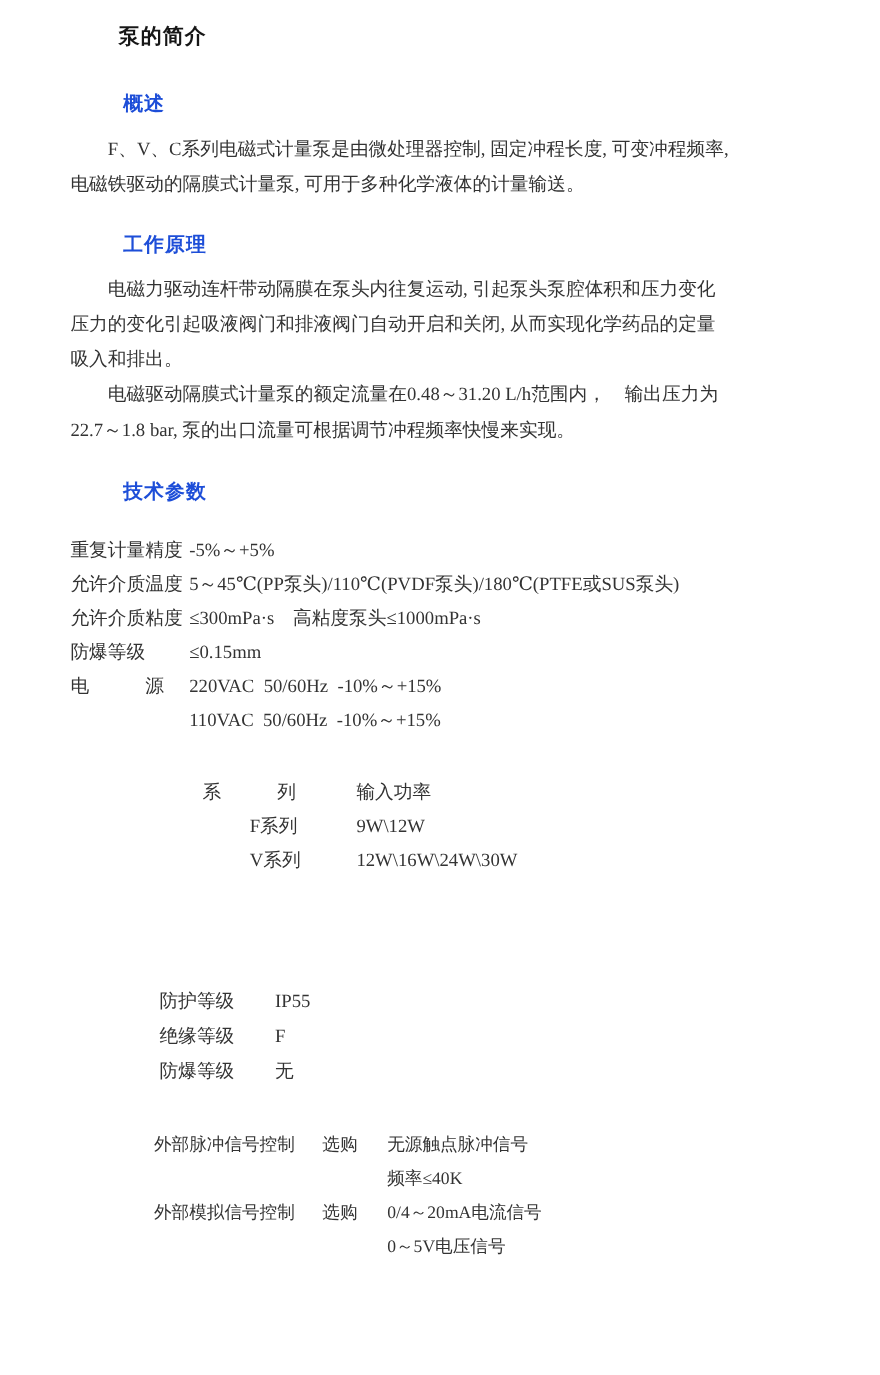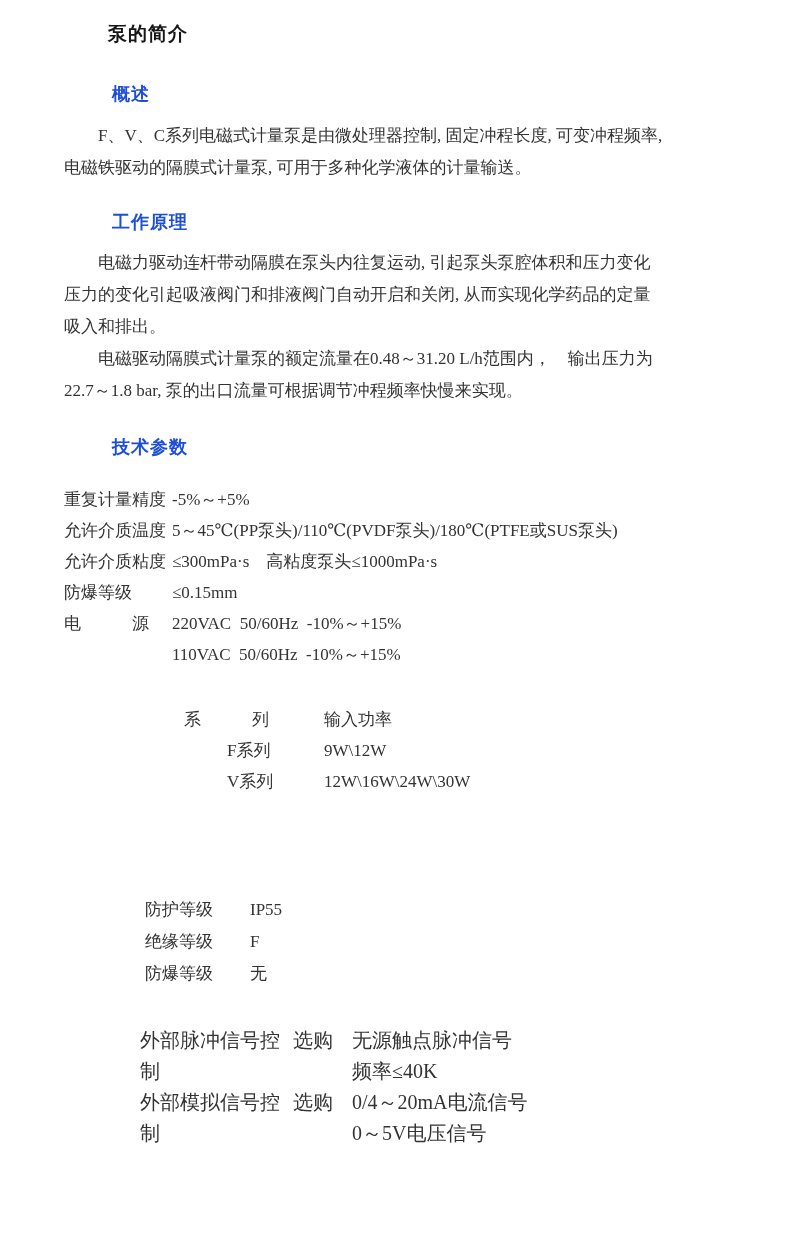--- a/index.html
+++ b/index.html
@@ -96,21 +96,21 @@
     line-height: 32px;
   }
   .rating-label { width: 105px; flex: 0 0 105px; }
   .rating-value { white-space: pre; }
 
   
   .controls-table { margin-top: 35px; margin-left: 76px; }
   .control-row {
     display: flex;
     align-items: baseline;
-    font-size: 20px;
+    font-size: 16px;
     line-height: 31px;
   }
   .control-label  { width: 153px; flex: 0 0 153px; }
   .control-option { width: 59px;  flex: 0 0 59px; }
   .control-value  { white-space: pre-line; }
 </style>
 </head>
 <body>
 
 <div class="page">

